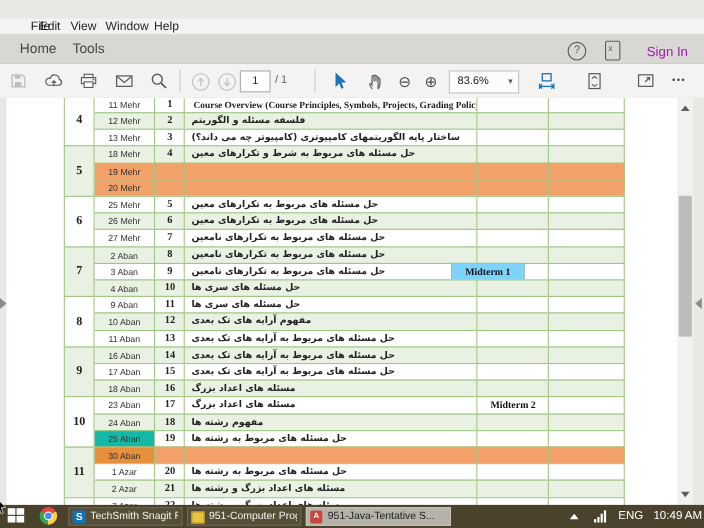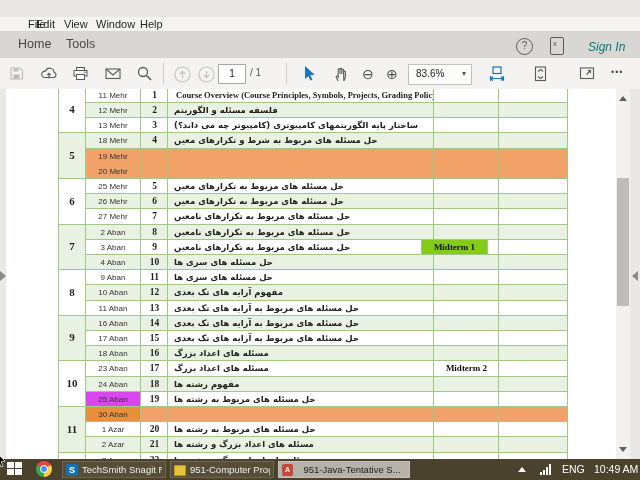--- a/index.html
+++ b/index.html
@@ -27,21 +27,21 @@
   #tabbar{left:0;top:31px;width:640px;height:27px;background:#d9d7d4;border-bottom:2px solid #ef4444;}
   .navtab{top:6px;font-size:12.5px;color:#454545;}
   #doc-tab{left:115px;top:0;width:140px;height:28px;background:#f4f3f1;
     border-left:1px solid #c6c5c3;border-right:1px solid #c6c5c3;z-index:2;}
   #doc-tab .lbl{position:absolute;left:22px;top:7px;font-size:11px;color:#454545;}
   #doc-tab .x{position:absolute;right:8px;top:7px;font-size:10px;color:#8a8a88;}
   #help-btn{left:516px;top:38px;width:15px;height:15px;border:1.2px solid #5a5a58;border-radius:50%;
     font-size:10px;color:#5a5a58;text-align:center;line-height:14px;}
   #device-icon{left:550px;top:37px;width:12px;height:16px;border:1.5px solid #5a5a58;border-radius:2px;}
   #device-icon span{position:absolute;left:2px;top:1px;font-size:8px;color:#5a5a58;}
-  #signin{left:588px;top:40px;font-size:12px;color:#0f766e;font-style:italic;}
+  #signin{left:588px;top:40px;font-size:12px;color:#a21caf;}
 
   
   #toolbar{left:0;top:58px;width:640px;height:31px;background:#f4f3f1;border-bottom:1px solid #bcbbb9;}
   .tbtn{top:7px;width:20px;height:18px;}
   .tb-divider{top:5px;width:1px;height:21px;background:#cccbc9;}
   #page-box{left:218px;top:6px;width:26px;height:18px;background:#fff;border:1px solid #a9a8a6;
     font-size:10px;text-align:center;line-height:17px;color:#222;}
   #page-total{left:250px;top:9px;font-size:10px;color:#5b5a58;}
   #zoom-box{left:408px;top:6px;width:62px;height:19px;border:1px solid #c2c1bf;background:#fcfcfb;}
   #zoom-box .z{position:absolute;left:7px;top:3px;font-size:10px;color:#222;}
@@ -79,21 +79,21 @@
   #start-btn i{background:#fff;}
   #chrome-icon{left:36px;top:2px;width:16px;height:16px;border-radius:50%;
     background:conic-gradient(from -60deg,#e8443a 0 120deg,#ffcd46 120deg 240deg,#36a852 240deg 360deg);}
   #chrome-icon::after{content:'';position:absolute;left:4px;top:4px;width:8px;height:8px;
     border-radius:50%;background:#4a8af4;border:1px solid #fff;box-sizing:border-box;}
   .taskbtn{top:2px;height:17px;background:#564e38;border:1px solid #6e664e;box-sizing:border-box;}
   .taskbtn.active{background:#b5b2aa;border-color:#c6c3bb;}
   .taskbtn .ticon{position:absolute;left:3px;top:2px;}
   .taskbtn .tlabel{position:absolute;left:19px;top:2px;font-size:9.5px;color:#f2f0ea;white-space:nowrap;
     overflow:hidden;right:3px;}
-  .taskbtn.active .tlabel{color:#1d1d1d;text-align:center;}
+  .taskbtn.active .tlabel{color:#1d1d1d;}
   .snagit-icon{width:12px;height:12px;background:#1273b5;border-radius:2px;color:#fff;font-size:9px;
     font-weight:bold;text-align:center;line-height:12px;}
   .folder-icon{width:12px;height:11px;background:#e8c33c;border:1px solid #b8952a;box-sizing:border-box;
     margin-top:1px;}
   #tray-up{left:518px;top:8px;width:0;height:0;border-left:4px solid transparent;
     border-right:4px solid transparent;border-bottom:5px solid #fff;}
   #net-icon{left:540px;top:5px;width:13px;height:11px;}
   #net-icon i{position:absolute;bottom:0;width:2px;background:#fff;}
   #tray-lang{left:562px;top:4px;font-size:10.5px;color:#fff;}
   #tray-time{left:594px;top:4px;font-size:10.5px;color:#fff;}
@@ -260,21 +260,21 @@
         <div class="cell c-exam" style="left: 427px; top: 119.4px; width: 67px; height: 16.2px; background: rgb(255, 255, 255); line-height: 15.2px;"></div>
         <div class="cell " style="left: 492px; top: 119.4px; width: 70px; height: 16.2px; background: rgb(255, 255, 255); line-height: 15.2px;"></div>
         <div class="cell c-date" style="left: 78px; top: 134.6px; width: 58px; height: 16.2px; background: rgb(233, 242, 226); line-height: 15.2px;">2 Aban</div>
         <div class="cell c-num" style="left: 134px; top: 134.6px; width: 29px; height: 16.2px; background: rgb(233, 242, 226); line-height: 15.2px;">8</div>
         <div class="cell c-topic" style="left: 161px; top: 134.6px; width: 268px; height: 16.2px; background: rgb(233, 242, 226); line-height: normal;">حل مسئله های مربوط به تکرارهای نامعین</div>
         <div class="cell c-exam" style="left: 427px; top: 134.6px; width: 67px; height: 16.2px; background: rgb(233, 242, 226); line-height: 15.2px;"></div>
         <div class="cell " style="left: 492px; top: 134.6px; width: 70px; height: 16.2px; background: rgb(233, 242, 226); line-height: 15.2px;"></div>
         <div class="cell c-date" style="left: 78px; top: 149.8px; width: 58px; height: 16.2px; background: rgb(255, 255, 255); line-height: 15.2px;">3 Aban</div>
         <div class="cell c-num" style="left: 134px; top: 149.8px; width: 29px; height: 16.2px; background: rgb(255, 255, 255); line-height: 15.2px;">9</div>
         <div class="cell c-topic" style="left: 161px; top: 149.8px; width: 268px; height: 16.2px; background: rgb(255, 255, 255); line-height: normal;">حل مسئله های مربوط به تکرارهای نامعین</div>
-        <div class="cell c-exam" style="left: 415px; top: 149.8px; width: 67px; height: 16.2px; background: #84cc16; line-height: 15.2px;">Midterm 1</div>
+        <div class="cell c-exam" style="left: 404px; top: 149.8px; width: 67px; height: 16.2px; background: #7dd3fc; line-height: 15.2px;">Midterm 1</div>
         <div class="cell " style="left: 492px; top: 149.8px; width: 70px; height: 16.2px; background: rgb(255, 255, 255); line-height: 15.2px;"></div>
         <div class="cell c-date" style="left: 78px; top: 165px; width: 58px; height: 16.2px; background: rgb(233, 242, 226); line-height: 15.2px;">4 Aban</div>
         <div class="cell c-num" style="left: 134px; top: 165px; width: 29px; height: 16.2px; background: rgb(233, 242, 226); line-height: 15.2px;">10</div>
         <div class="cell c-topic" style="left: 161px; top: 165px; width: 268px; height: 16.2px; background: rgb(233, 242, 226); line-height: normal;">حل مسئله های سری ها</div>
         <div class="cell c-exam" style="left: 427px; top: 165px; width: 67px; height: 16.2px; background: rgb(233, 242, 226); line-height: 15.2px;"></div>
         <div class="cell " style="left: 492px; top: 165px; width: 70px; height: 16.2px; background: rgb(233, 242, 226); line-height: 15.2px;"></div>
         <div class="cell c-date" style="left: 78px; top: 180.2px; width: 58px; height: 16.2px; background: rgb(255, 255, 255); line-height: 15.2px;">9 Aban</div>
         <div class="cell c-num" style="left: 134px; top: 180.2px; width: 29px; height: 16.2px; background: rgb(255, 255, 255); line-height: 15.2px;">11</div>
         <div class="cell c-topic" style="left: 161px; top: 180.2px; width: 268px; height: 16.2px; background: rgb(255, 255, 255); line-height: normal;">حل مسئله های سری ها</div>
         <div class="cell c-exam" style="left: 427px; top: 180.2px; width: 67px; height: 16.2px; background: rgb(255, 255, 255); line-height: 15.2px;"></div>
@@ -307,21 +307,21 @@
         <div class="cell c-date" style="left: 78px; top: 271.4px; width: 58px; height: 16.2px; background: rgb(255, 255, 255); line-height: 15.2px;">23 Aban</div>
         <div class="cell c-num" style="left: 134px; top: 271.4px; width: 29px; height: 16.2px; background: rgb(255, 255, 255); line-height: 15.2px;">17</div>
         <div class="cell c-topic" style="left: 161px; top: 271.4px; width: 268px; height: 16.2px; background: rgb(255, 255, 255); line-height: normal;">مسئله های اعداد بزرگ</div>
         <div class="cell c-exam" style="left: 427px; top: 271.4px; width: 67px; height: 16.2px; background: rgb(255, 255, 255); line-height: 15.2px;">Midterm 2</div>
         <div class="cell " style="left: 492px; top: 271.4px; width: 70px; height: 16.2px; background: rgb(255, 255, 255); line-height: 15.2px;"></div>
         <div class="cell c-date" style="left: 78px; top: 286.6px; width: 58px; height: 16.2px; background: rgb(233, 242, 226); line-height: 15.2px;">24 Aban</div>
         <div class="cell c-num" style="left: 134px; top: 286.6px; width: 29px; height: 16.2px; background: rgb(233, 242, 226); line-height: 15.2px;">18</div>
         <div class="cell c-topic" style="left: 161px; top: 286.6px; width: 268px; height: 16.2px; background: rgb(233, 242, 226); line-height: normal;">مفهوم رشته ها</div>
         <div class="cell c-exam" style="left: 427px; top: 286.6px; width: 67px; height: 16.2px; background: rgb(233, 242, 226); line-height: 15.2px;"></div>
         <div class="cell " style="left: 492px; top: 286.6px; width: 70px; height: 16.2px; background: rgb(233, 242, 226); line-height: 15.2px;"></div>
-        <div class="cell c-date" style="left: 78px; top: 301.8px; width: 58px; height: 16.2px; background: #d946ef; line-height: 15.2px;">25 Aban</div>
+        <div class="cell c-date" style="left: 78px; top: 301.8px; width: 58px; height: 16.2px; background: #14b8a6; line-height: 15.2px;">25 Aban</div>
         <div class="cell c-num" style="left: 134px; top: 301.8px; width: 29px; height: 16.2px; background: rgb(255, 255, 255); line-height: 15.2px;">19</div>
         <div class="cell c-topic" style="left: 161px; top: 301.8px; width: 268px; height: 16.2px; background: rgb(255, 255, 255); line-height: normal;">حل مسئله های مربوط به رشته ها</div>
         <div class="cell c-exam" style="left: 427px; top: 301.8px; width: 67px; height: 16.2px; background: rgb(255, 255, 255); line-height: 15.2px;"></div>
         <div class="cell " style="left: 492px; top: 301.8px; width: 70px; height: 16.2px; background: rgb(255, 255, 255); line-height: 15.2px;"></div>
         <div class="cell c-date" style="left: 78px; top: 317px; width: 58px; height: 16.2px; background: rgb(232, 143, 60); line-height: 15.2px;">30 Aban</div>
         <div class="cell c-num" style="left: 134px; top: 317px; width: 29px; height: 16.2px; background: rgb(242, 162, 104); line-height: 15.2px;"></div>
         <div class="cell c-topic" style="left: 161px; top: 317px; width: 268px; height: 16.2px; background: rgb(242, 162, 104); line-height: normal;"></div>
         <div class="cell c-exam" style="left: 427px; top: 317px; width: 67px; height: 16.2px; background: rgb(242, 162, 104); line-height: 15.2px;"></div>
         <div class="cell " style="left: 492px; top: 317px; width: 70px; height: 16.2px; background: rgb(242, 162, 104); line-height: 15.2px;"></div>
         <div class="cell c-date" style="left: 78px; top: 332.2px; width: 58px; height: 16.2px; background: rgb(255, 255, 255); line-height: 15.2px;">1 Azar</div>

